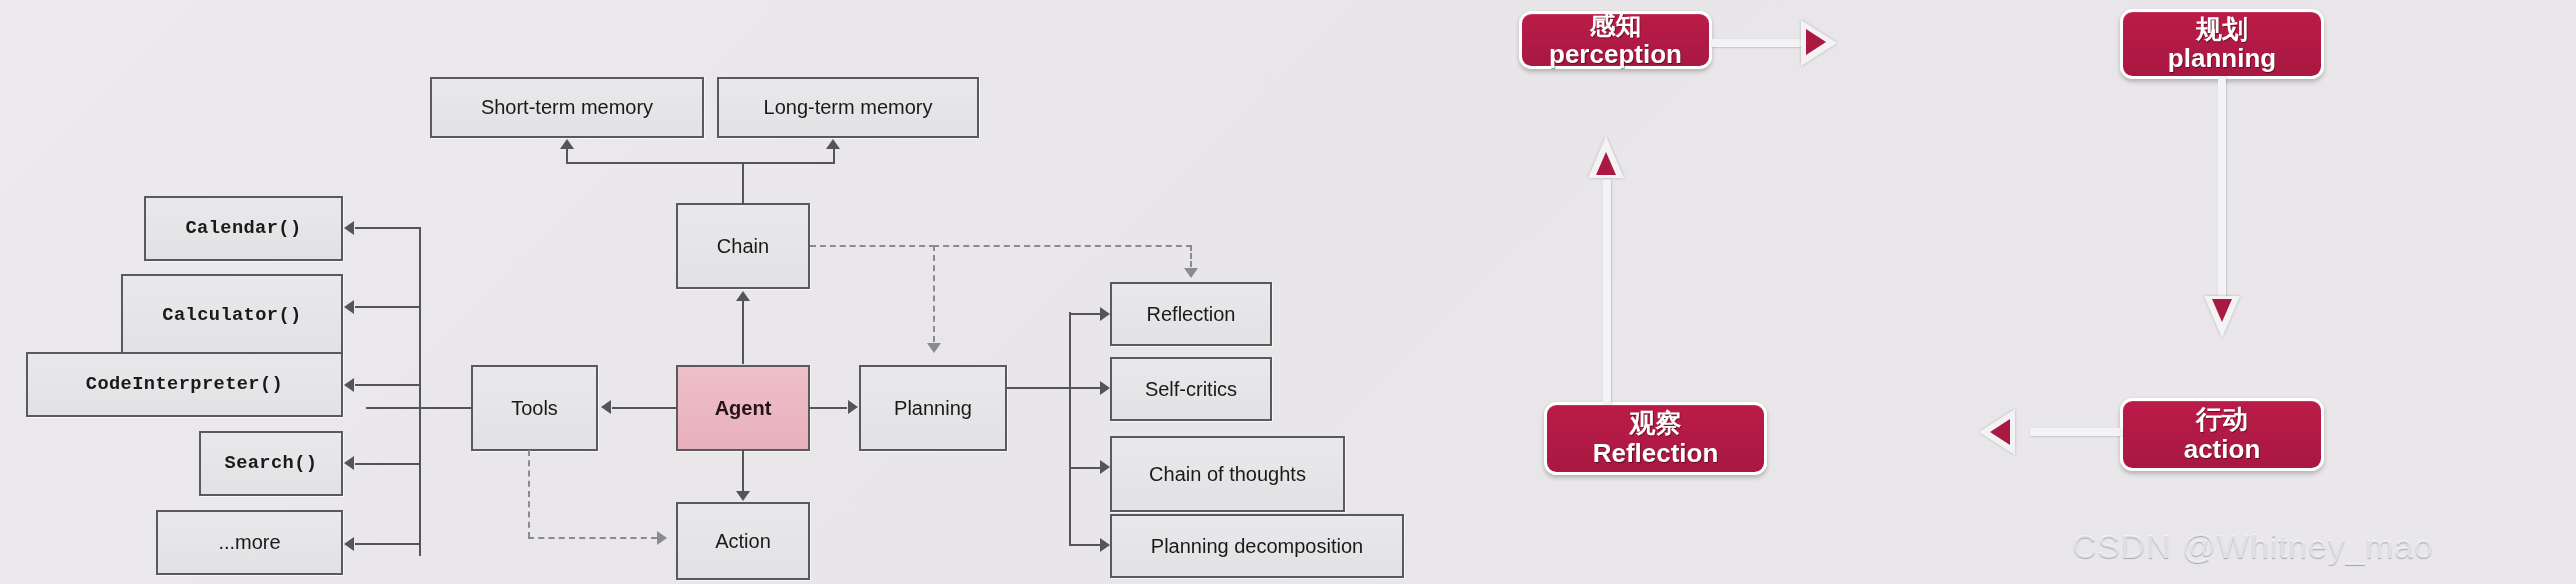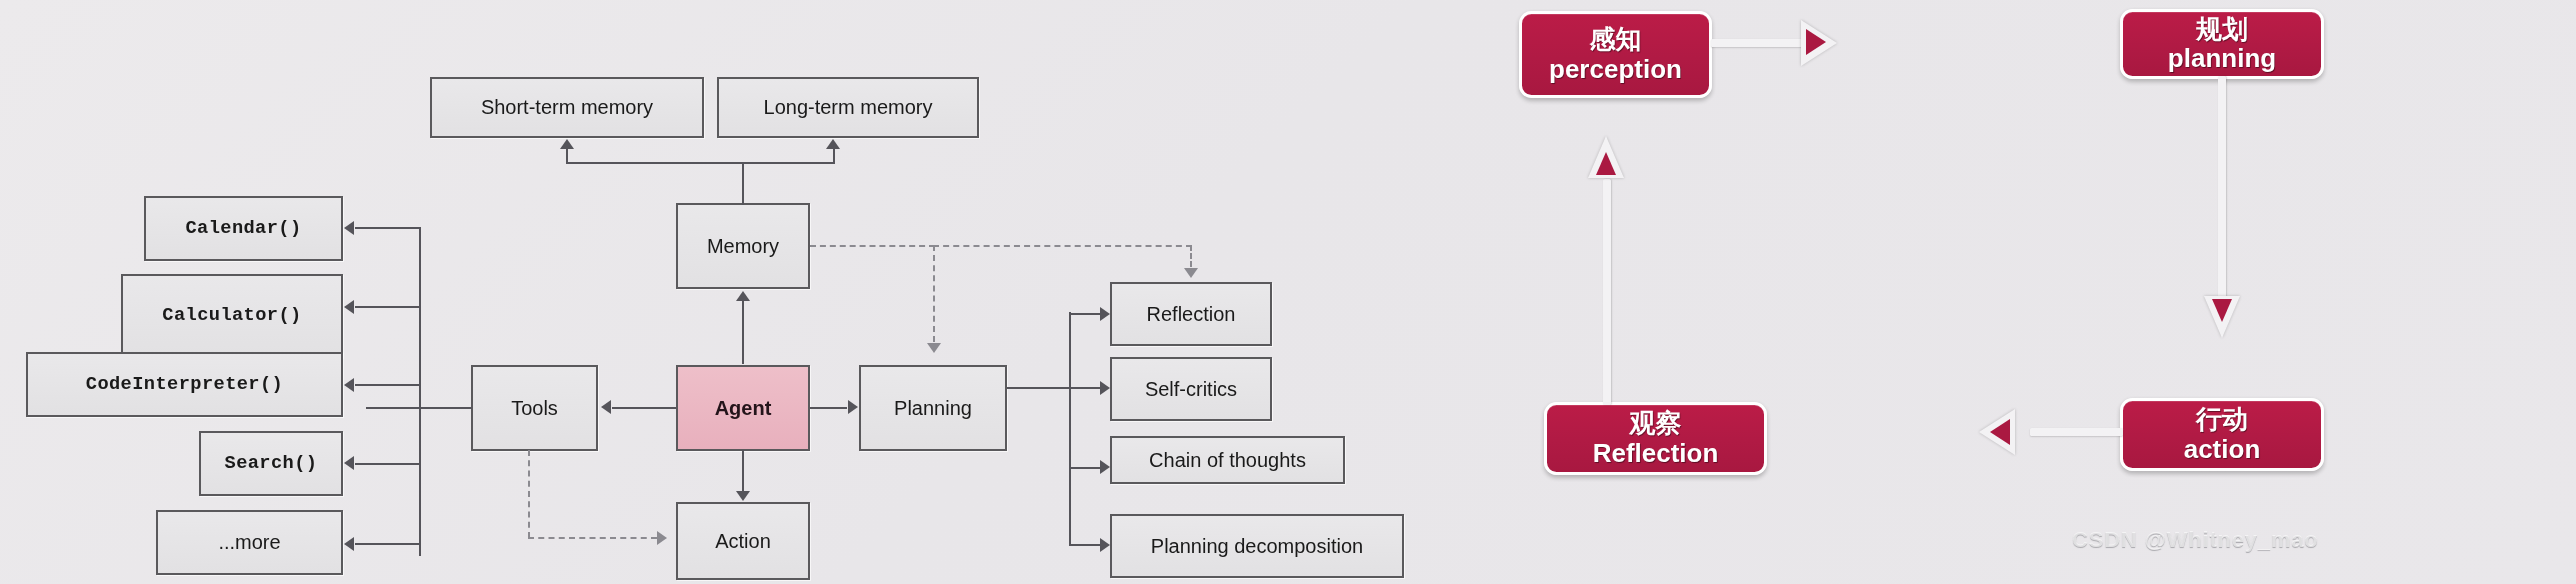--- a/index.html
+++ b/index.html
@@ -94,46 +94,45 @@
   .warw.up    { border-left: 18.7px solid transparent; border-right: 18.7px solid transparent; border-bottom: 42px solid #f3f2f4; }
   .warw.down  { border-left: 18.7px solid transparent; border-right: 18.7px solid transparent; border-top: 42px solid #f3f2f4; }
   .tip { position: absolute; width: 0; height: 0; }
   .tip.right { border-top: 13.2px solid transparent; border-bottom: 13.2px solid transparent; border-left: 20px solid #aa1941; }
   .tip.left  { border-top: 13.2px solid transparent; border-bottom: 13.2px solid transparent; border-right: 20px solid #aa1941; }
   .tip.up    { border-left: 10px solid transparent; border-right: 10px solid transparent; border-bottom: 23.4px solid #aa1941; }
   .tip.down  { border-left: 10px solid transparent; border-right: 10px solid transparent; border-top: 23.4px solid #aa1941; }
 
   .watermark {
     position: absolute;
-    font-size: 22px;
+    font-size: 34px;
     color: rgba(255,255,255,0.62);
     text-shadow: 0 0.8px 0.8px rgba(120,120,125,0.55);
     letter-spacing: 0.8px;
     white-space: nowrap;
     font-family: "Liberation Sans", sans-serif;
     pointer-events: none;
-    font-weight: bold;
   }
 </style>
 </head>
 <body>
 
 <div id="canvas">
 
   <div>
 
     <div class="lbox sans" style="left:430px;top:77px;width:274px;height:61px;">
       <span>Short-term memory</span>
     </div>
     <div class="lbox sans" style="left:717px;top:77px;width:262px;height:61px;">
       <span>Long-term memory</span>
     </div>
 
     <div class="lbox sans" style="left:676px;top:203px;width:134px;height:86px;">
-      <span>Memory</span>
+      <span>Chain</span>
     </div>
 
     <div class="lbox sans agent" style="left:676px;top:365px;width:134px;height:86px;">
       <span>Agent</span>
     </div>
 
     <div class="lbox sans" style="left:471px;top:365px;width:127px;height:86px;">
       <span>Tools</span>
     </div>
 
@@ -160,21 +159,21 @@
     <div class="lbox sans" style="left:156px;top:510px;width:187px;height:65px;">
       <span>...more</span>
     </div>
 
     <div class="lbox sans" style="left:1110px;top:282px;width:162px;height:64px;">
       <span>Reflection</span>
     </div>
     <div class="lbox sans" style="left:1110px;top:357px;width:162px;height:64px;">
       <span>Self-critics</span>
     </div>
-    <div class="lbox sans" style="left:1110px;top:436px;width:235px;height:48px;">
+    <div class="lbox sans" style="left:1110px;top:436px;width:235px;height:76px;">
       <span>Chain of thoughts</span>
     </div>
     <div class="lbox sans" style="left:1110px;top:514px;width:294px;height:64px;">
       <span>Planning decomposition</span>
     </div>
 
     <div class="lv" style="left:742px;top:162px;height:43px;"></div>
     <div class="lh" style="left:567px;top:162px;width:266px;"></div>
     <div class="lv" style="left:566px;top:148px;height:15.6px;"></div>
     <div class="arw up" style="left:560px;top:139px;"></div>
@@ -234,21 +233,21 @@
     <div class="lv dash" style="left:1190px;top:245px;height:22px;"></div>
     <div class="arw down gd" style="left:1184px;top:268px;"></div>
 
     <div class="lv dash" style="left:528px;top:450px;height:88px;"></div>
     <div class="lh dash" style="left:528px;top:537px;width:129px;"></div>
     <div class="arw right gr" style="left:657px;top:531px;"></div>
   </div>
 
   <div>
 
-    <div class="rcard" style="left:1519px;top:11px;width:193px;height:87px;">
+    <div class="rcard" style="left:1519px;top:11px;width:193px;height:58px;">
       <span class="zh">感知</span>
       <span class="en">perception</span>
     </div>
 
     <div class="rcard" style="left:2120px;top:9.3px;width:204px;height:70px;">
       <span class="zh">规划</span>
       <span class="en">planning</span>
     </div>
 
     <div class="rcard" style="left:2120px;top:398px;width:204px;height:73px;">

